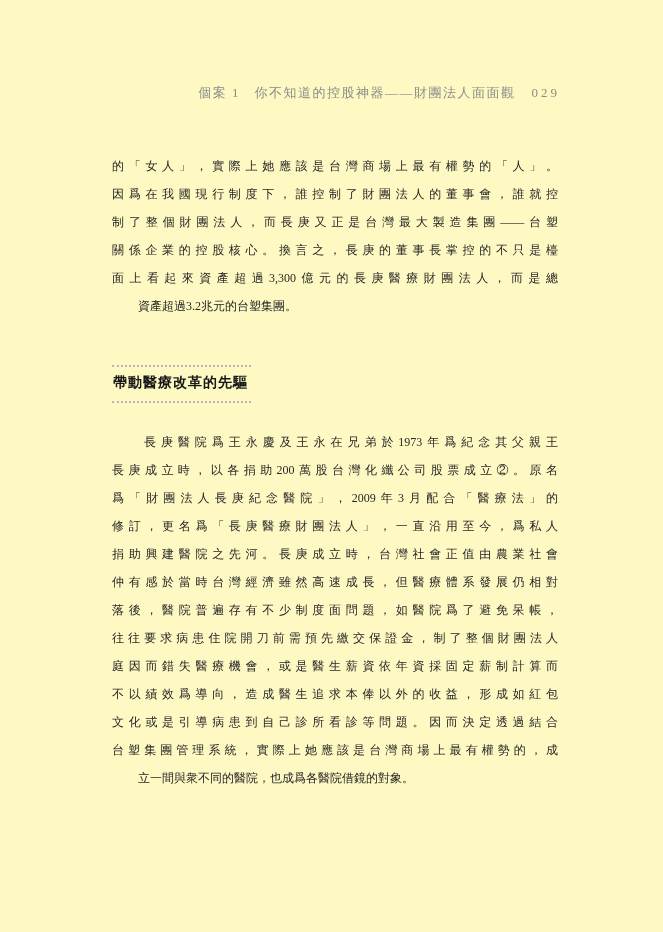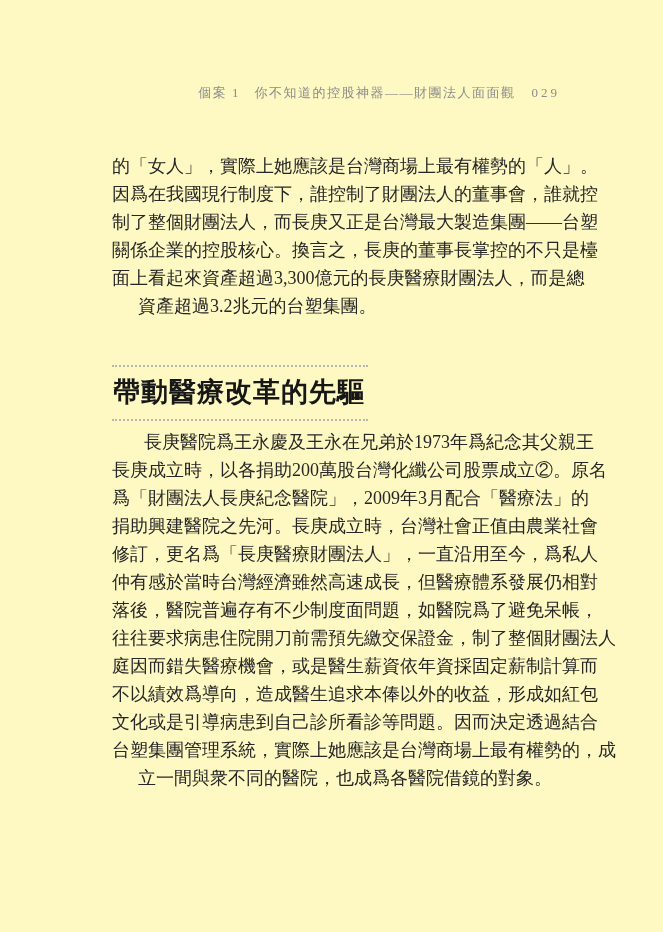--- a/index.html
+++ b/index.html
@@ -31,37 +31,37 @@
   .para {
     position: absolute;
     left: 112px;
     width: 446px;
   }
   .para-1 { top: 152px; }
   .para-2 { top: 428px; }
   .tline {
     height: 28px;
     line-height: 28px;
-    font-size: 18px;
+    font-size: 12px;
     text-align: justify;
     text-align-last: justify;
     text-justify: inter-ideograph;
     letter-spacing: 0;
     white-space: nowrap;
     overflow: visible;
   }
   .tline.last { text-align-last: left; margin-left: 26px; }
   .tline.indent { padding-left: 32px; }
   .section-heading {
     position: absolute;
     left: 112px;
     top: 365px;
     margin: 0;
     display: inline-block;
-    font-size: 27px;
+    font-size: 14px;
     font-weight: bold;
     color: #171717;
     letter-spacing: 1px;
     padding: 7px 3px 9px 1px;
     border-top: 2px dotted #b6b6b6;
     border-bottom: 2px dotted #b6b6b6;
   }
 </style>
 </head>
 <body>
@@ -80,22 +80,22 @@
     <div class="tline">面上看起來資產超過3,300億元的長庚醫療財團法人，而是總</div>
     <div class="tline last">資產超過3.2兆元的台塑集團。</div>
   </div>
 
   <h2 class="section-heading">帶動醫療改革的先驅</h2>
 
   <div class="para para-2">
     <div class="tline indent">長庚醫院爲王永慶及王永在兄弟於1973年爲紀念其父親王</div>
     <div class="tline">長庚成立時，以各捐助200萬股台灣化纖公司股票成立②。原名</div>
     <div class="tline">爲「財團法人長庚紀念醫院」，2009年3月配合「醫療法」的</div>
+    <div class="tline">修訂，更名爲「長庚醫療財團法人」，一直沿用至今，爲私人</div>
     <div class="tline">捐助興建醫院之先河。長庚成立時，台灣社會正值由農業社會</div>
-    <div class="tline">修訂，更名爲「長庚醫療財團法人」，一直沿用至今，爲私人</div>
     <div class="tline">仲有感於當時台灣經濟雖然高速成長，但醫療體系發展仍相對</div>
     <div class="tline">落後，醫院普遍存有不少制度面問題，如醫院爲了避免呆帳，</div>
     <div class="tline">往往要求病患住院開刀前需預先繳交保證金，制了整個財團法人</div>
     <div class="tline">庭因而錯失醫療機會，或是醫生薪資依年資採固定薪制計算而</div>
     <div class="tline">不以績效爲導向，造成醫生追求本俸以外的收益，形成如紅包</div>
     <div class="tline">文化或是引導病患到自己診所看診等問題。因而決定透過結合</div>
     <div class="tline">台塑集團管理系統，實際上她應該是台灣商場上最有權勢的，成</div>
     <div class="tline last">立一間與衆不同的醫院，也成爲各醫院借鏡的對象。</div>
   </div>
 

